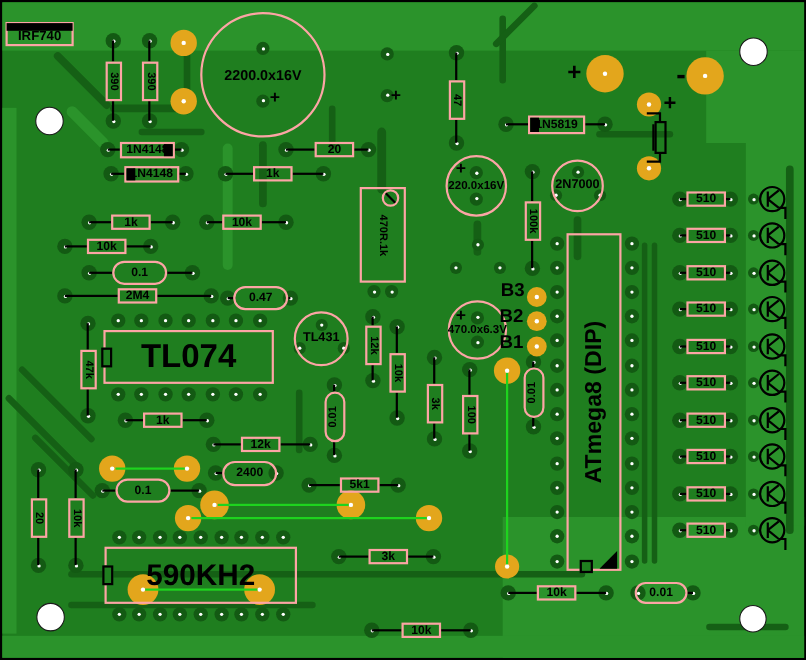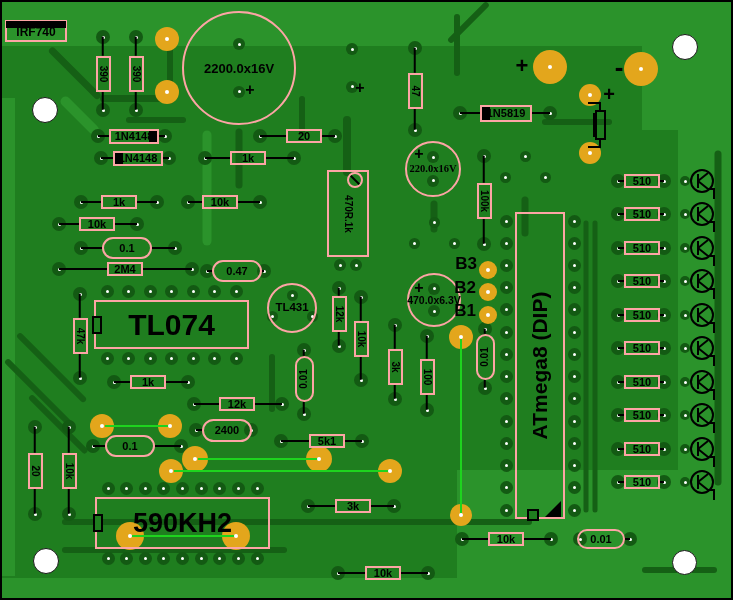--- a/index.html
+++ b/index.html
@@ -132,25 +132,28 @@
     </div>
     <div class="pad" style="left: 251px; top: 127px; width: 14px; height: 14px; background: rgb(19, 90, 19);"></div>
     <div class="pad" style="left: 326px; top: 127px; width: 14px; height: 14px; background: rgb(19, 90, 19);"></div>
     <div class="lead" style="left: 203px; top: 155.25px; width: 25px; height: 1.5px; background: rgb(0, 0, 0); transform-origin: 0px 50%; transform: rotate(0deg);"></div>
     <div class="lead" style="left: 264px; top: 155.25px; width: 28px; height: 1.5px; background: rgb(0, 0, 0); transform-origin: 0px 50%; transform: rotate(0deg);"></div>
     <div class="box" style="left: 228px; top: 149px; width: 36px; height: 14px;">
       <span class="lbl" style="font-size: 11px;">1k</span>
     </div>
     <div class="pad" style="left: 196px; top: 149px; width: 14px; height: 14px; background: rgb(19, 90, 19);"></div>
     <div class="pad" style="left: 285px; top: 149px; width: 14px; height: 14px; background: rgb(19, 90, 19);"></div>
-    <div class="box circ" style="left: 403px; top: 139px; width: 56px; height: 56px; font-family: Liberation Serif, serif;">
+    <div class="box circ" style="left: 403px; top: 139px; width: 56px; height: 56px;">
       <span class="lbl" style="font-size: 10.5px;">220.0x16V</span>
     </div>
     <div class="pad" style="left: 425px; top: 149.24px; width: 12px; height: 12px; background: rgb(19, 90, 19);"></div>
     <div class="pad" style="left: 425px; top: 172.76px; width: 12px; height: 12px; background: rgb(19, 90, 19);"></div>
+    <div class="box circ" style="left: 499px; top: 143px; width: 48px; height: 48px;">
+      <span class="lbl" style="font-size: 11.5px;">2N7000</span>
+    </div>
     <div class="pad" style="left: 517.5px; top: 148.5px; width: 11px; height: 11px; background: rgb(19, 90, 19);"></div>
     <div class="pad" style="left: 497.5px; top: 169.5px; width: 11px; height: 11px; background: rgb(19, 90, 19);"></div>
     <div class="pad" style="left: 537.5px; top: 169.5px; width: 11px; height: 11px; background: rgb(19, 90, 19);"></div>
     <div class="lead" style="left: 482px; top: 153.25px; width: 27px; height: 1.5px; background: rgb(0, 0, 0); transform-origin: 0px 50%; transform: rotate(90deg);"></div>
     <div class="lead" style="left: 482px; top: 216.25px; width: 25px; height: 1.5px; background: rgb(0, 0, 0); transform-origin: 0px 50%; transform: rotate(90deg);"></div>
     <div class="box" style="left: 474.5px; top: 181px; width: 15px; height: 36px;">
       <span class="lbl rot90" style="font-size: 10px;">100k</span>
     </div>
     <div class="pad" style="left: 475px; top: 147px; width: 14px; height: 14px; background: rgb(19, 90, 19);"></div>
     <div class="pad" style="left: 475px; top: 235px; width: 14px; height: 14px; background: rgb(19, 90, 19);"></div>

